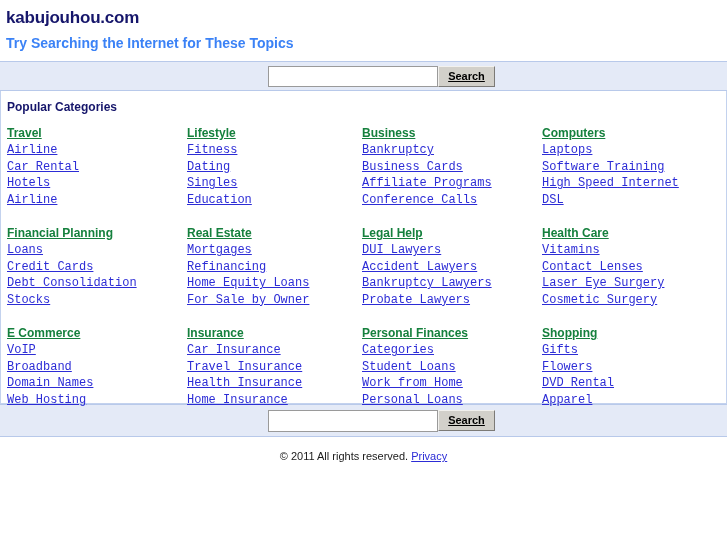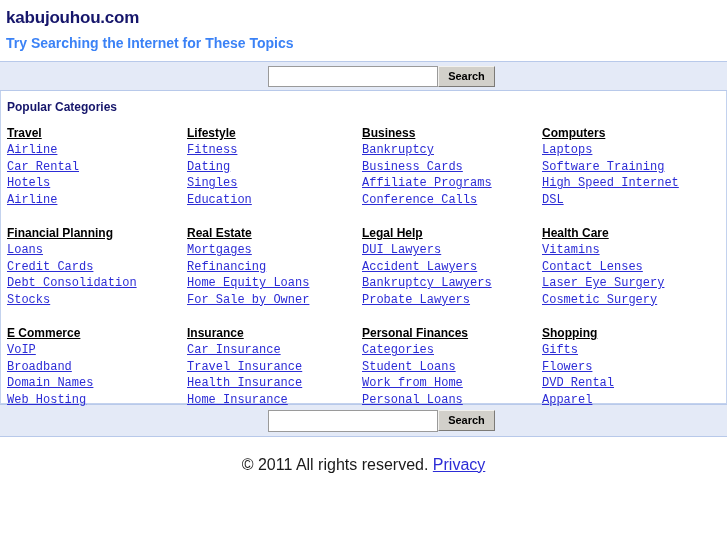--- a/index.html
+++ b/index.html
@@ -56,20 +56,21 @@
     box-sizing: border-box;
   }
   .search-band.footer-band {
     margin-top: 0;
     height: 33px;
   }
   .search-form {
     display: flex;
     align-items: center;
     margin-left: 36px;
+    text-decoration: underline;
   }
   .search-input {
     width: 164px;
     height: 17px;
     border: 1px solid #9a9a9a;
     background: #ffffff;
     font-family: "Liberation Sans", sans-serif;
     font-size: 12px;
     padding: 1px 2px;
     box-sizing: content-box;
@@ -118,41 +119,41 @@
     grid-template-columns: 180px 175px 180px 1fr;
     row-gap: 17px;
   }
   .cat-col {
     line-height: 16.4px;
   }
   .cat-title {
     display: block;
     font-size: 12px;
     font-weight: bold;
-    color: #000000;
+    color: #15803d;
     text-decoration: underline;
     margin-bottom: 1px;
     width: fit-content;
   }
   .cat-link {
     display: block;
     font-size: 12px;
     color: #2c2cd6;
     text-decoration: underline;
     width: fit-content;
     font-family: Liberation Mono, monospace;
   }
   a { cursor: pointer; }
 
   
   .footer-copy {
     text-align: center;
-    font-size: 16px;
+    font-size: 11px;
     color: #1a1a1a;
-    padding-top: 20px;
+    padding-top: 12px;
     line-height: 15px;
   }
   .footer-copy .privacy-link {
     color: #2c2cd6;
     text-decoration: underline;
   }
 </style>
 </head>
 <body>
 

